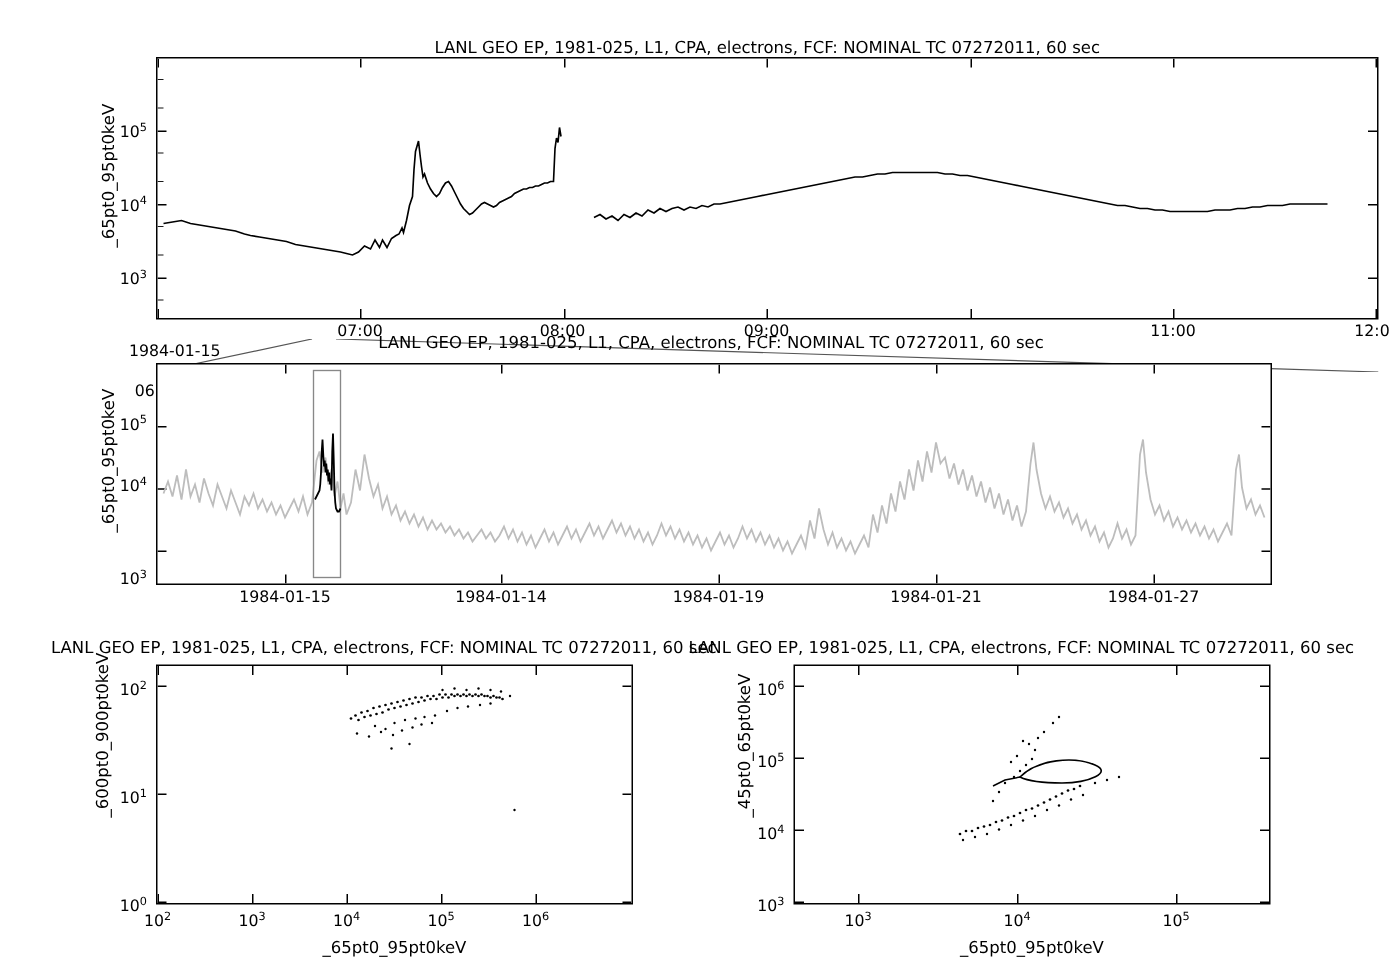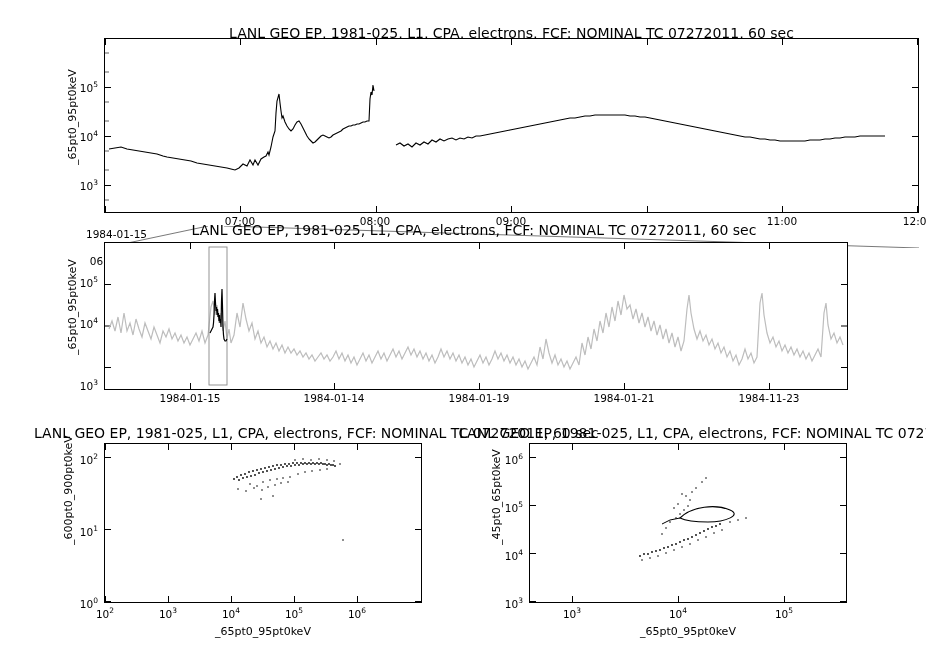--- a/index.html
+++ b/index.html
@@ -1,19 +1,19 @@
 <!DOCTYPE html>
 <html><head>
 <meta charset="utf-8">
 <style>
   html,body{margin:0;padding:0;background:#ffffff;}
   body{width:926px;height:647px;font-family:"DejaVu Sans",sans-serif;color:#000;overflow:hidden;}
   .page{position:relative;width:926px;height:647px;}
   .panel{position:absolute;}
-  .title{position:absolute;text-align:center;font-size:14px;color:#000;white-space:nowrap;}
+  .title{position:absolute;text-align:center;font-size:11px;color:#000;white-space:nowrap;}
   .axis-box{position:absolute;border:1px solid #000;box-sizing:border-box;background:#fff;}
   .ylabel{position:absolute;font-size:11px;white-space:nowrap;transform-origin:0 0;transform:rotate(-90deg);}
   .xlabel{position:absolute;font-size:11px;white-space:nowrap;text-align:center;}
   .tick-x{position:absolute;font-size:10.5px;white-space:nowrap;text-align:center;}
   .tick-y{position:absolute;font-size:10.5px;white-space:nowrap;text-align:right;}
   .tick-y sup,.tick-x sup{font-size:7.5px;vertical-align:super;}
   svg{display:block;}
   .datecorner{position:absolute;font-size:10.5px;white-space:nowrap;}
 </style>
 </head>
@@ -126,21 +126,21 @@
     </div>
 
     <div class="tick-y" style="left:72px;top:378px;width:26px;">10<sup>3</sup></div>
     <div class="tick-y" style="left:72px;top:316px;width:26px;">10<sup>4</sup></div>
     <div class="tick-y" style="left:72px;top:275px;width:26px;">10<sup>5</sup></div>
 
     <div class="tick-x" style="left:145px;top:392px;width:90px;">1984-01-15</div>
     <div class="tick-x" style="left:289px;top:392px;width:90px;">1984-01-14</div>
     <div class="tick-x" style="left:434px;top:392px;width:90px;">1984-01-19</div>
     <div class="tick-x" style="left:579px;top:392px;width:90px;">1984-01-21</div>
-    <div class="tick-x" style="left:724px;top:392px;width:90px;">1984-11-23</div>
+    <div class="tick-x" style="left:724px;top:392px;width:90px;">1984-01-27</div>
   </div>
 
   <div class="panel">
     <div class="title" style="left:34px;top:425px;width:600px;text-align:left;">LANL GEO EP, 1981-025, L1, CPA, electrons, FCF: NOMINAL TC 07272011, 60 sec</div>
 
     <div class="ylabel" style="left:62px;top:545px;">_600pt0_900pt0keV</div>
 
     <div class="axis-box" style="left:104px;top:443px;width:318px;height:160px;">
       <svg width="316" height="158" viewBox="0 0 316 158">
         <g stroke="#000" stroke-width="1">

